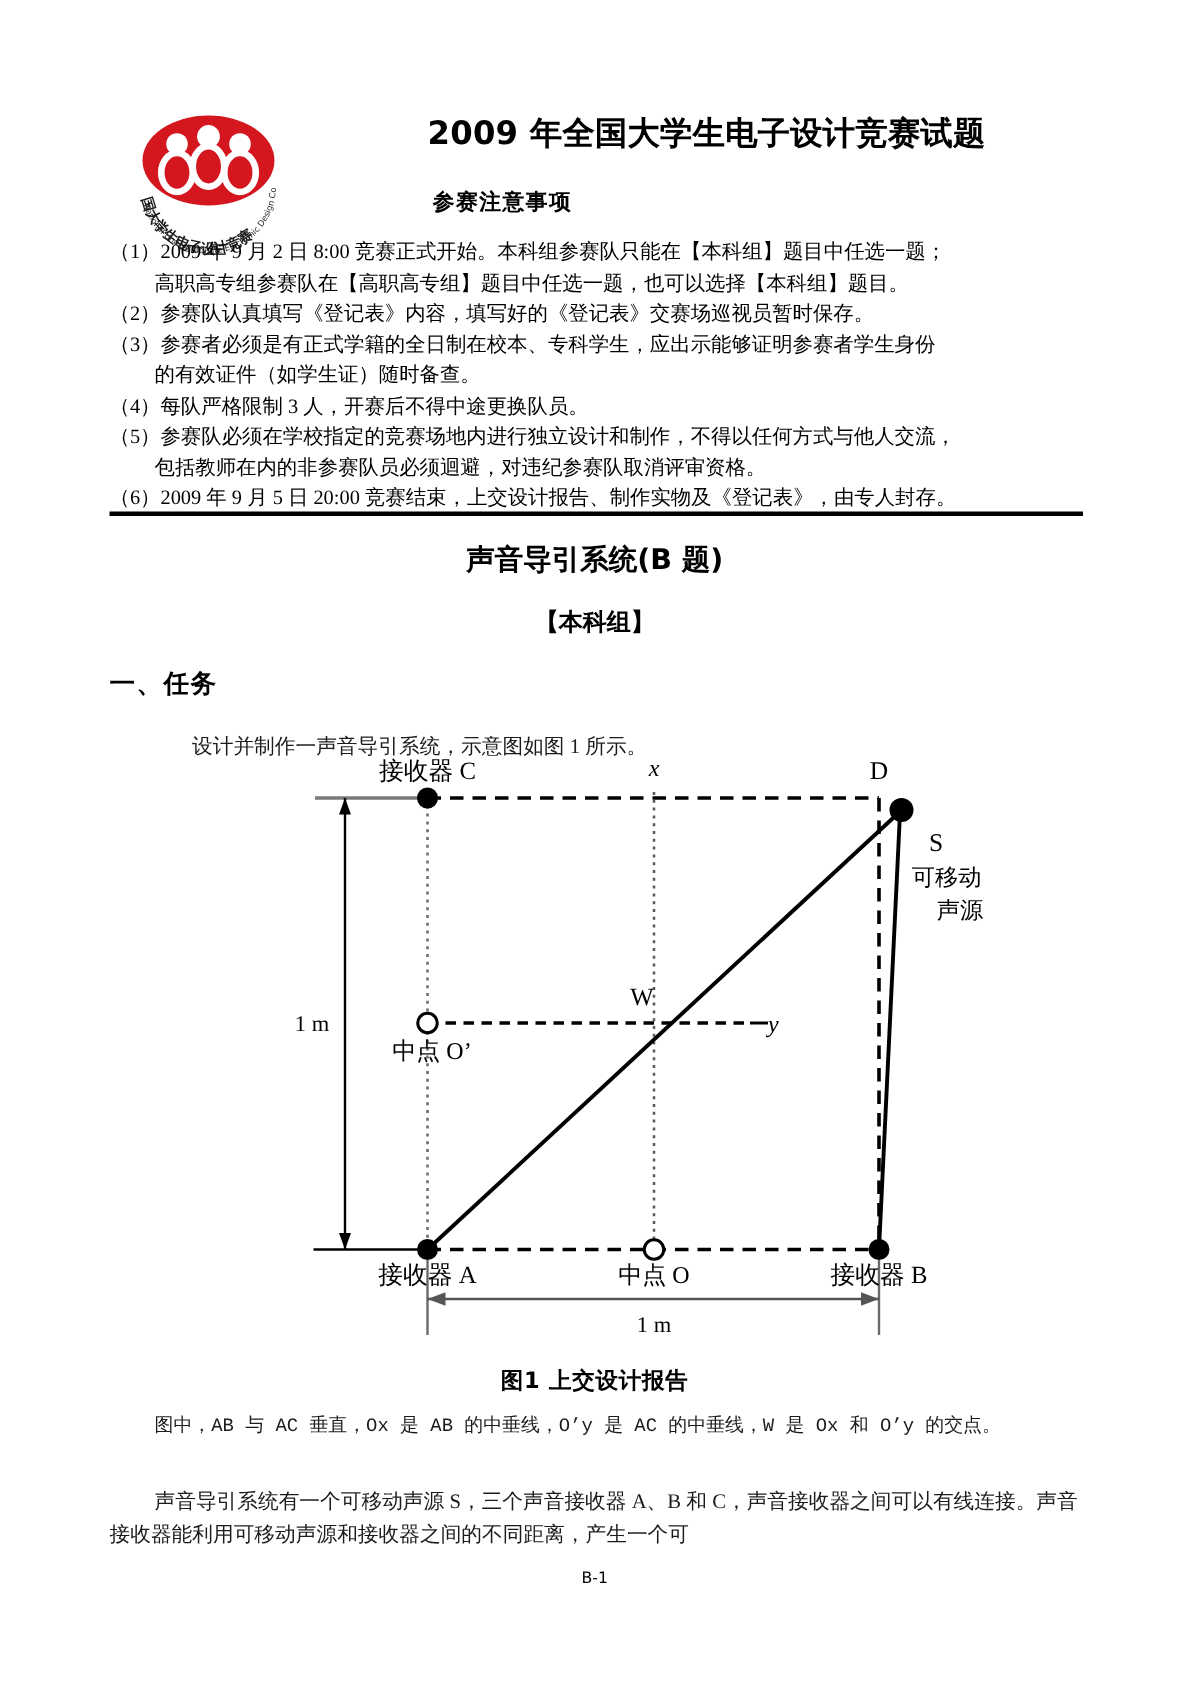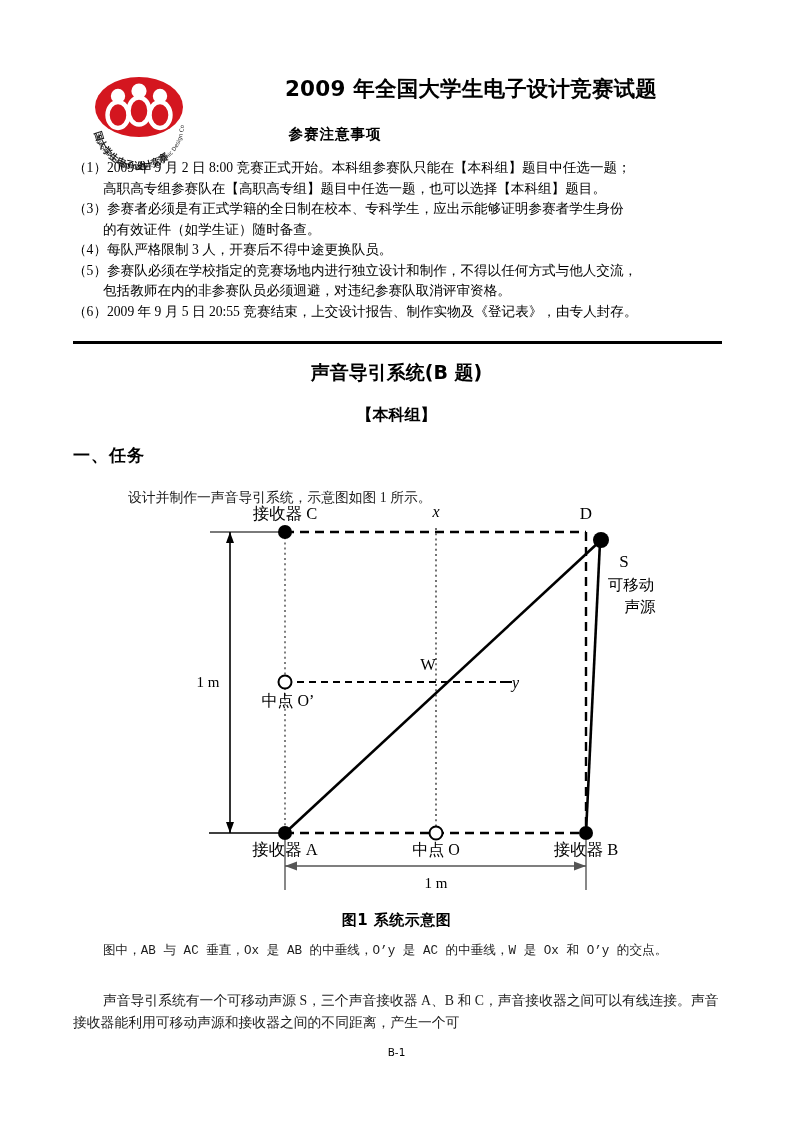--- a/index.html
+++ b/index.html
@@ -225,32 +225,35 @@
   </div>
 
   <div class="notice-title">参赛注意事项</div>
 
   <div class="notices">
     <div class="notice-item">
       <span class="notice-line">（1）2009 年 9 月 2 日 8:00 竞赛正式开始。本科组参赛队只能在【本科组】题目中任选一题；</span>
       <span class="notice-line indent">高职高专组参赛队在【高职高专组】题目中任选一题，也可以选择【本科组】题目。</span>
     </div>
     <div class="notice-item">
+      <span class="notice-line">（2）参赛队认真填写《登记表》内容，填写好的《登记表》交赛场巡视员暂时保存。</span>
+    </div>
+    <div class="notice-item">
       <span class="notice-line">（3）参赛者必须是有正式学籍的全日制在校本、专科学生，应出示能够证明参赛者学生身份</span>
       <span class="notice-line indent">的有效证件（如学生证）随时备查。</span>
     </div>
     <div class="notice-item">
       <span class="notice-line">（4）每队严格限制 3 人，开赛后不得中途更换队员。</span>
     </div>
     <div class="notice-item">
       <span class="notice-line">（5）参赛队必须在学校指定的竞赛场地内进行独立设计和制作，不得以任何方式与他人交流，</span>
       <span class="notice-line indent">包括教师在内的非参赛队员必须迴避，对违纪参赛队取消评审资格。</span>
     </div>
     <div class="notice-item">
-      <span class="notice-line">（6）2009 年 9 月 5 日 20:55 竞赛结束，上交设计报告、制作实物及《登记表》，由专人封存。</span>
+      <span class="notice-line">（6）2009 年 9 月 5 日 20:00 竞赛结束，上交设计报告、制作实物及《登记表》，由专人封存。</span>
     </div>
   </div>
 
   <div class="hrule"></div>
 
   <div class="problem-title">声音导引系统(B 题)</div>
   <div class="group-title">【本科组】</div>
   <div class="section-heading">一、任务</div>
   <div class="para para-task">设计并制作一声音导引系统，示意图如图 1 所示。</div>
 
@@ -318,20 +321,20 @@
       <text id="lbl-a" x="285" y="360" text-anchor="middle" font-family="Liberation Serif, serif" font-size="16.5" fill="#000">接收器 A</text>
 
       <text id="lbl-o" x="436" y="360" text-anchor="middle" font-family="Liberation Serif, serif" font-size="16" fill="#000">中点  O</text>
 
       <text id="lbl-b" x="586" y="360" text-anchor="middle" font-family="Liberation Serif, serif" font-size="16.5" fill="#000">接收器 B</text>
 
       <text id="lbl-dimh" x="436" y="393" text-anchor="middle" font-family="Liberation Serif, serif" font-size="15" fill="#000">1 m</text>
     </svg>
   </div>
 
-  <div class="figure-caption">图1  系统示意图</div>
+  <div class="figure-caption">图1  上交设计报告</div>
 
   <div class="para para-desc1 mono-inline">图中，AB 与 AC 垂直，Ox 是 AB 的中垂线，O’y 是 AC 的中垂线，W 是 Ox 和 O’y 的交点。</div>
   <div class="para para-desc2">声音导引系统有一个可移动声源 S，三个声音接收器 A、B 和 C，声音接收器之间可以有线连接。声音接收器能利用可移动声源和接收器之间的不同距离，产生一个可</div>
 
   <div class="footer">B-1</div>
 
 </div>
 
 </body></html>

